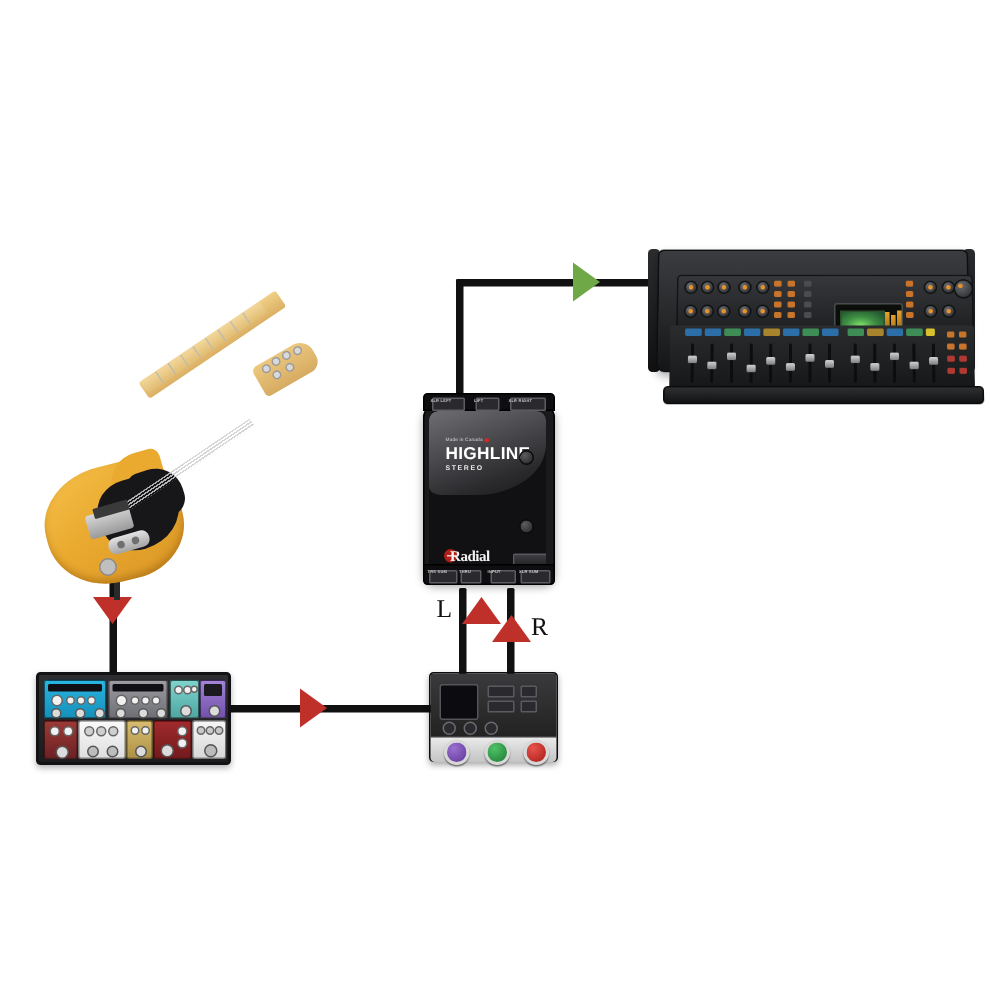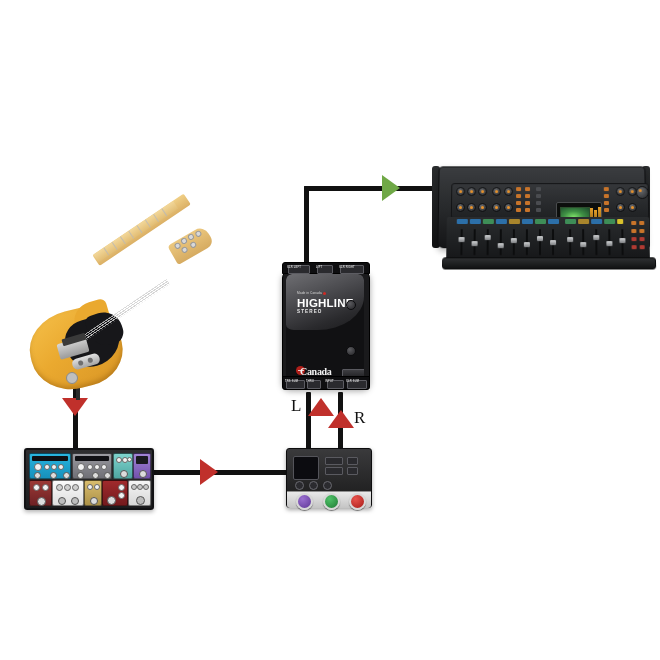--- a/index.html
+++ b/index.html
@@ -325,21 +325,21 @@
 
     <div class="hl-face">
       <div class="hl-swoosh"></div>
       <div class="hl-made">Made in Canada</div>
       <div class="hl-dot"></div>
       <div class="hl-title">HIGHLINE</div>
       <div class="hl-sub">STEREO</div>
       <div class="hl-screw" style="left:60px;top:26px;"></div>
       <div class="hl-screw" style="left:60px;top:72px;"></div>
       <div class="hl-radmark"></div>
-      <div class="hl-radial">Canada</div>
+      <div class="hl-radial">Radial</div>
       <div class="hl-badge"></div>
     </div>
 
     <div class="hl-botstrip">
       <div class="hl-jack" style="left:3px;top:3px;width:17px;"></div>
       <div class="hl-jack" style="left:24px;top:3px;width:12px;"></div>
       <div class="hl-jack" style="left:44px;top:3px;width:15px;"></div>
       <div class="hl-jack" style="left:64px;top:3px;width:18px;"></div>
     </div>
     <div class="hl-label" style="left:7px;top:118px;">TRS SUM</div>

